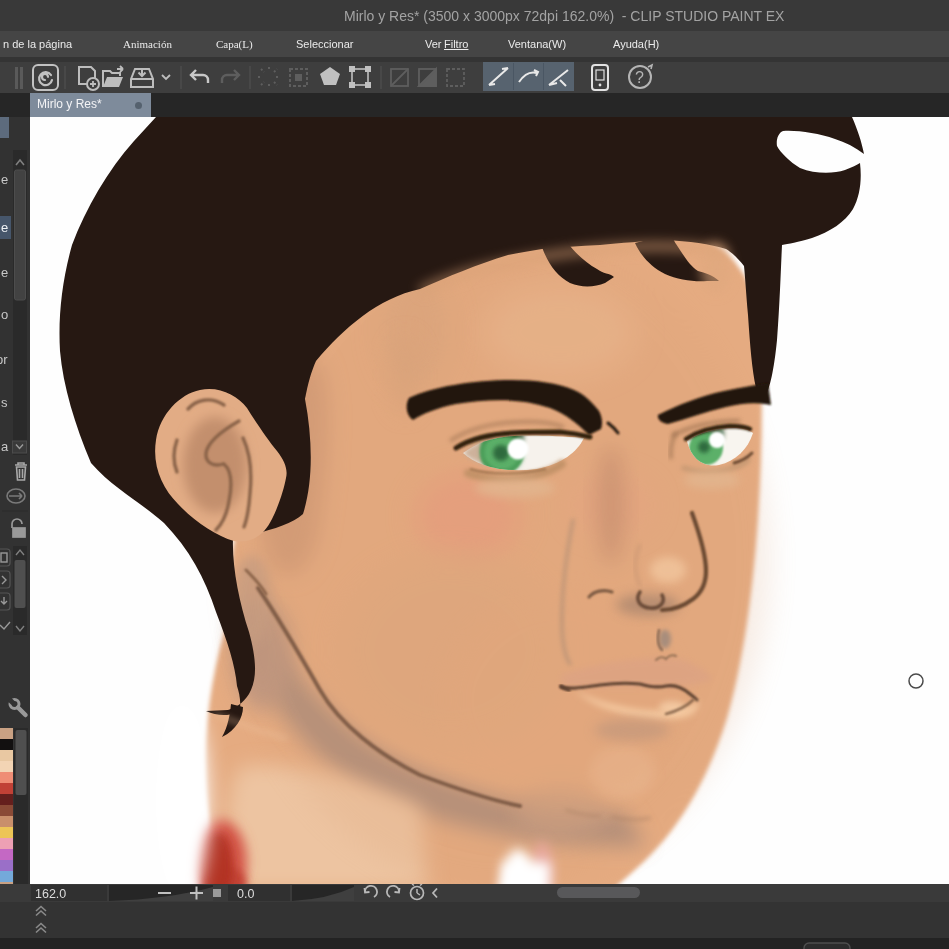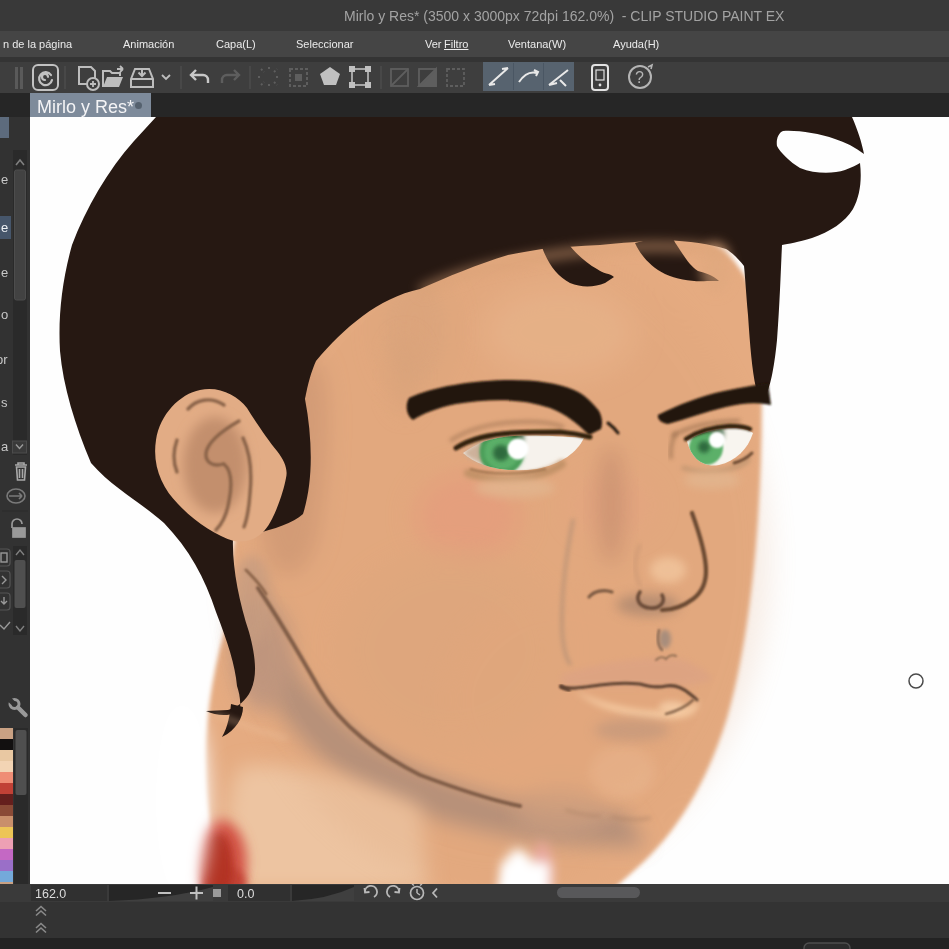--- a/index.html
+++ b/index.html
@@ -5,34 +5,34 @@
   html,body{margin:0;padding:0;width:949px;height:949px;overflow:hidden;background:#333;font-family:"Liberation Sans",sans-serif;}
   .abs{position:absolute;}
   #titlebar{left:0;top:0;width:949px;height:31px;background:#393939;}
   #titletext{left:344px;top:8px;font-size:14px;color:#a3a3a3;white-space:pre;}
   #menubar{left:0;top:31px;width:949px;height:26px;background:#454545;}
   .mi{top:38px;font-size:11px;color:#ebebeb;white-space:pre;}
   #strip1{left:0;top:57px;width:949px;height:5px;background:#343434;}
   #toolbar{left:0;top:62px;width:949px;height:31px;background:#3e3e3e;}
   #tabrow{left:0;top:93px;width:949px;height:24px;background:#262626;}
   #tab{left:30px;top:93px;width:121px;height:24px;background:#7e8b9b;}
-  #tabtext{left:37px;top:97px;font-size:18px;color:#f4f4f6;}
+  #tabtext{left:37px;top:97px;font-size:12px;color:#f4f4f6;}
   #tabdot{left:135px;top:102px;width:7px;height:7px;border-radius:50%;background:#55616e;}
   #canvas{left:30px;top:117px;width:919px;height:767px;}
   #bottombar{left:0;top:884px;width:949px;height:18px;background:#3a3a3a;}
   #lowerarea{left:0;top:902px;width:949px;height:36px;background:#333333;}
 </style>
 </head>
 <body>
 <div id="titlebar" class="abs"></div>
 <div id="titletext" class="abs">Mirlo y Res* (3500 x 3000px 72dpi 162.0%)  - CLIP STUDIO PAINT EX</div>
 <div id="menubar" class="abs"></div>
 <div class="abs mi" style="left:3px;">n de la página</div>
-<div class="abs mi" style="left:123px;">Animación</div>
-<div class="abs mi" style="left:216px;">Capa(L)</div>
+<div class="abs mi" style="left:123px;font-family:Liberation Serif, serif;">Animación</div>
+<div class="abs mi" style="left:216px;font-family:Liberation Serif, serif;">Capa(L)</div>
 <div class="abs mi" style="left:296px;">Seleccionar</div>
 <div class="abs mi" style="left:397px;margin-left:28px;">Ver</div>
 <div class="abs mi" style="left:444px;text-decoration:underline;">Filtro</div>
 <div class="abs mi" style="left:508px;">Ventana(W)</div>
 <div class="abs mi" style="left:613px;">Ayuda(H)</div>
 <div id="strip1" class="abs"></div>
 <div id="toolbar" class="abs"></div>
 <svg class="abs" style="left:0;top:62px" width="949" height="31" viewBox="0 0 949 31">
 
   <rect x="15" y="5" width="3" height="22" fill="#5a5a5a"></rect>

